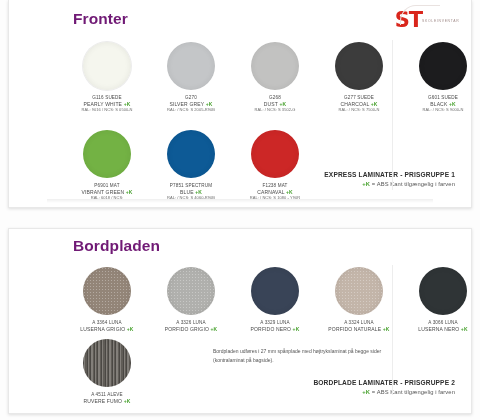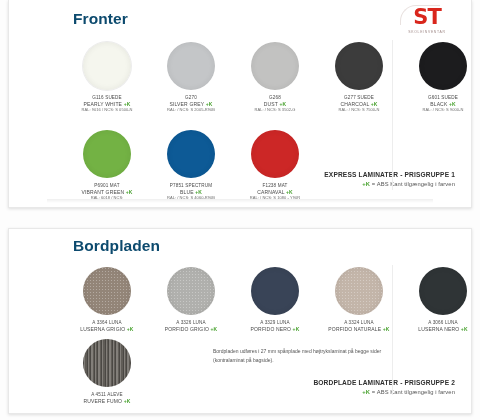--- a/index.html
+++ b/index.html
@@ -20,31 +20,31 @@
     box-shadow: 0 1px 3px rgba(0,0,0,0.13);
   }
   #card-fronter { top: 0px; height: 208px; border-top: none; }
   #card-bordplader { top: 228px; height: 186px; }
 
   .card-title {
     position: absolute;
     left: 64px; top: 10px;
     font-size: 15.5px;
     font-weight: bold;
-    color: #0c4a6e;
+    color: #701a75;
     letter-spacing: 0.1px;
   }
   #card-bordplader .card-title { top: 8px; }
 
   
   .logo {
     position: absolute;
     top: 4px; right: 16px;
     width: 56px; height: 32px;
-    display: flex; flex-direction: column;
+    display: flex; flex-direction: row;
     align-items: center; justify-content: center;
   }
   .logo-mark {
     font-size: 21px; font-weight: bold;
     color: #d9261c;
     letter-spacing: -1px;
     line-height: 1;
     font-family: "DejaVu Sans", sans-serif;
   }
   .logo-sub {

